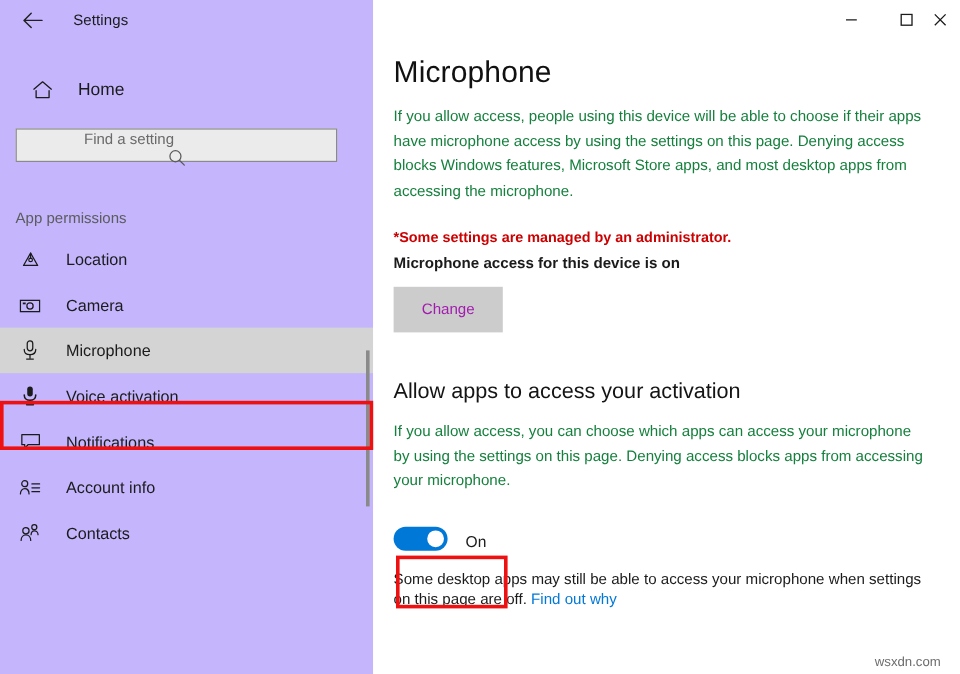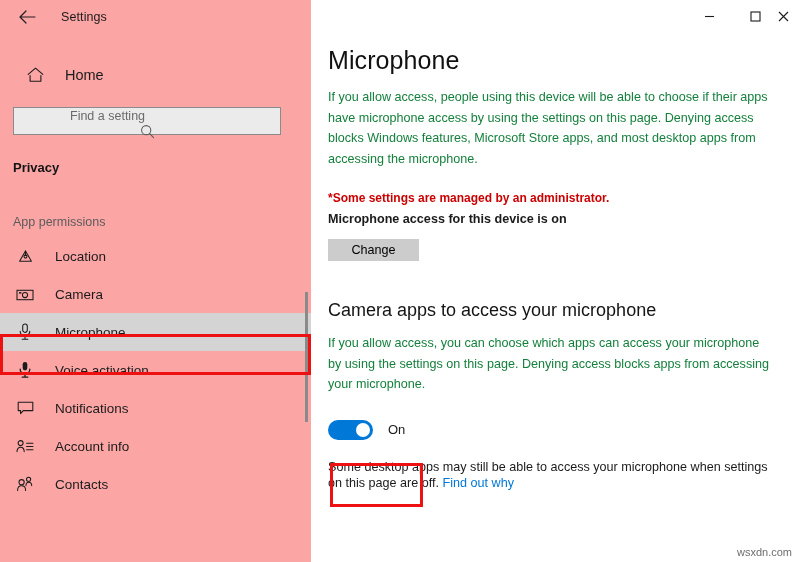--- a/index.html
+++ b/index.html
@@ -20,21 +20,21 @@
     height: 562px;
     display: flex;
     background: #ffffff;
   }
 
   
   .sidebar {
     position: relative;
     width: 311px;
     height: 562px;
-    background: #fca5a5;
+    background: #c4b5fd;
     flex: 0 0 311px;
     overflow: hidden;
   }
   .titlebar {
     height: 34px;
     display: flex;
     align-items: center;
     padding-left: 14px;
   }
   .back-arrow {
@@ -212,34 +212,34 @@
   }
   .status-line {
     margin-top: 7px;
     font-size: 12.6px;
     color: #1b1b1b;
     font-weight: bold;
   }
   .change-btn {
     margin-top: 13px;
     width: 91px;
-    height: 22px;
+    height: 38px;
     background: #cccccc;
     border: 0;
-    color: #000000;
+    color: #a21caf;
     font-family: "Liberation Sans", sans-serif;
     font-size: 12.6px;
     cursor: default;
   }
   .h2.second { margin-top: 39px; }
 
   .toggle-row {
     margin-top: 22px;
     display: flex;
-    align-items: center;
+    align-items: flex-end;
     height: 26px;
     width: fit-content;
   }
   .switch {
     width: 45px;
     height: 20px;
     border-radius: 10px;
     background: #0078d7;
     position: relative;
     cursor: pointer;
@@ -267,21 +267,21 @@
     line-height: 16px;
     color: #1b1b1b;
   }
   .link {
     color: #0078d7;
     text-decoration: none;
     cursor: pointer;
   }
   .watermark {
     position: absolute;
-    right: 8px;
+    right: 16px;
     bottom: 4px;
     font-size: 11px;
     color: #6d6d6d;
   }
 
   
   .hl {
     position: absolute;
     border: 3px solid #ee1111;
     box-sizing: border-box;
@@ -320,21 +320,20 @@
     <div class="search-wrap">
       <input class="search-input" type="text" placeholder="Find a setting" style="">
       <span class="search-icon">
         <svg width="15" height="15" viewBox="0 0 15 15" fill="none" aria-hidden="true">
           <circle cx="6.2" cy="6.2" r="4.6" stroke="currentColor" stroke-width="1.05"></circle>
           <path d="M9.7 9.7L13.6 13.6" stroke="currentColor" stroke-width="1.05" stroke-linecap="round"></path>
         </svg>
       </span>
     </div>
 
-    <div class="section-title">Privacy</div>
 
     <div class="group-label">App permissions</div>
 
     <div class="nav-list">
 
       <div class="nav-item">
         <span class="nav-icon">
           <svg width="17" height="17" viewBox="0 0 17 17" fill="none" aria-hidden="true">
             <path d="M2.6 13.2L8.5 2.9L14.4 13.2H2.6Z" stroke="currentColor" stroke-width="1.05" stroke-linejoin="round"></path>
             <path d="M8.5 2.9V7.4" stroke="currentColor" stroke-width="1.05" stroke-linecap="round"></path>
@@ -438,21 +437,21 @@
 
     <div class="page-title">Microphone</div>
 
     <div class="body-text">If you allow access, people using this device will be able to choose if their apps have microphone access by using the settings on this page. Denying access blocks Windows features, Microsoft Store apps, and most desktop apps from accessing the microphone.</div>
 
     <div class="admin-note">*Some settings are managed by an administrator.</div>
     <div class="status-line">Microphone access for this device is on</div>
 
     <button class="change-btn">Change</button>
 
-    <div class="h2 second">Camera apps to access your microphone</div>
+    <div class="h2 second">Allow apps to access your activation</div>
     <div class="body-text">If you allow access, you can choose which apps can access your microphone by using the settings on this page. Denying access blocks apps from accessing your microphone.</div>
 
     <div class="toggle-row">
       <div class="switch">
         <div class="knob"></div>
       </div>
       <div class="toggle-label">On</div>
     </div>
 
     <div class="footer-text">

